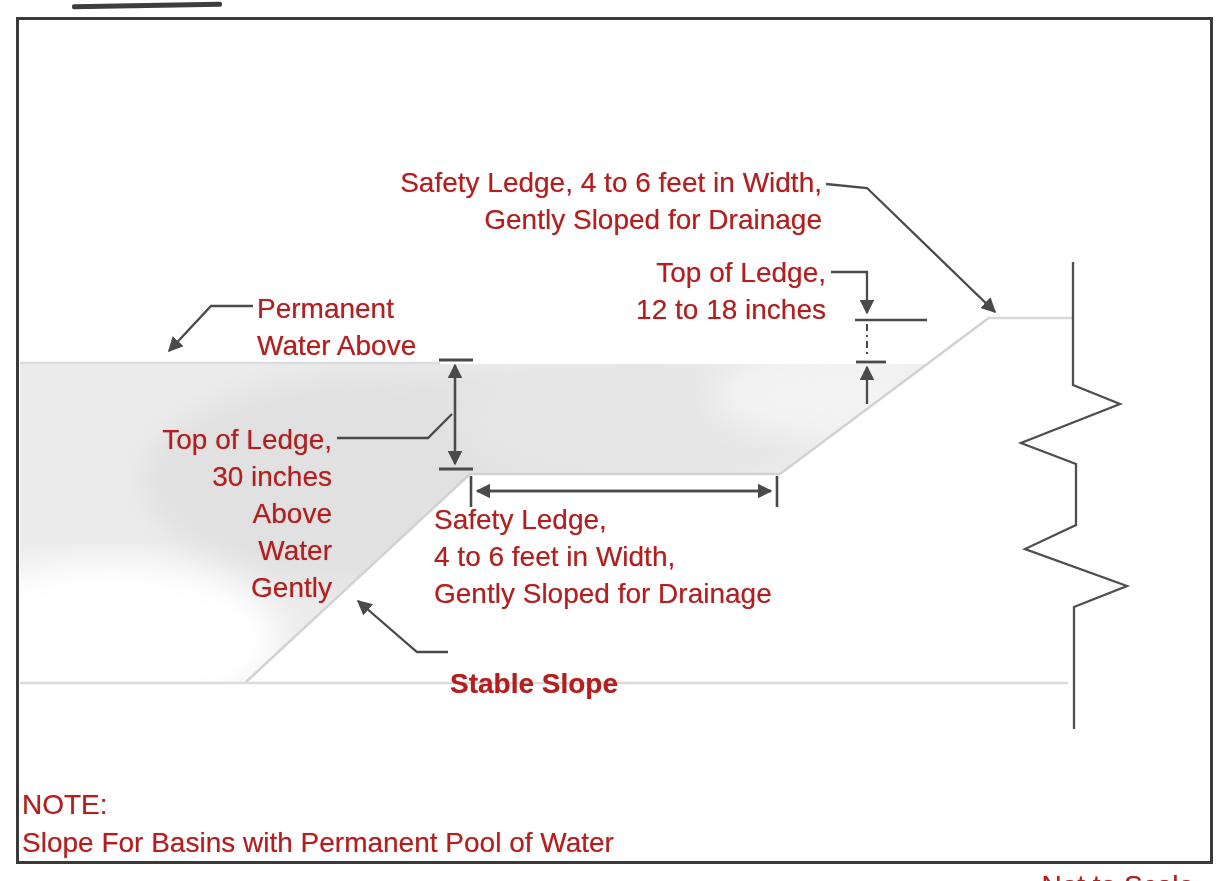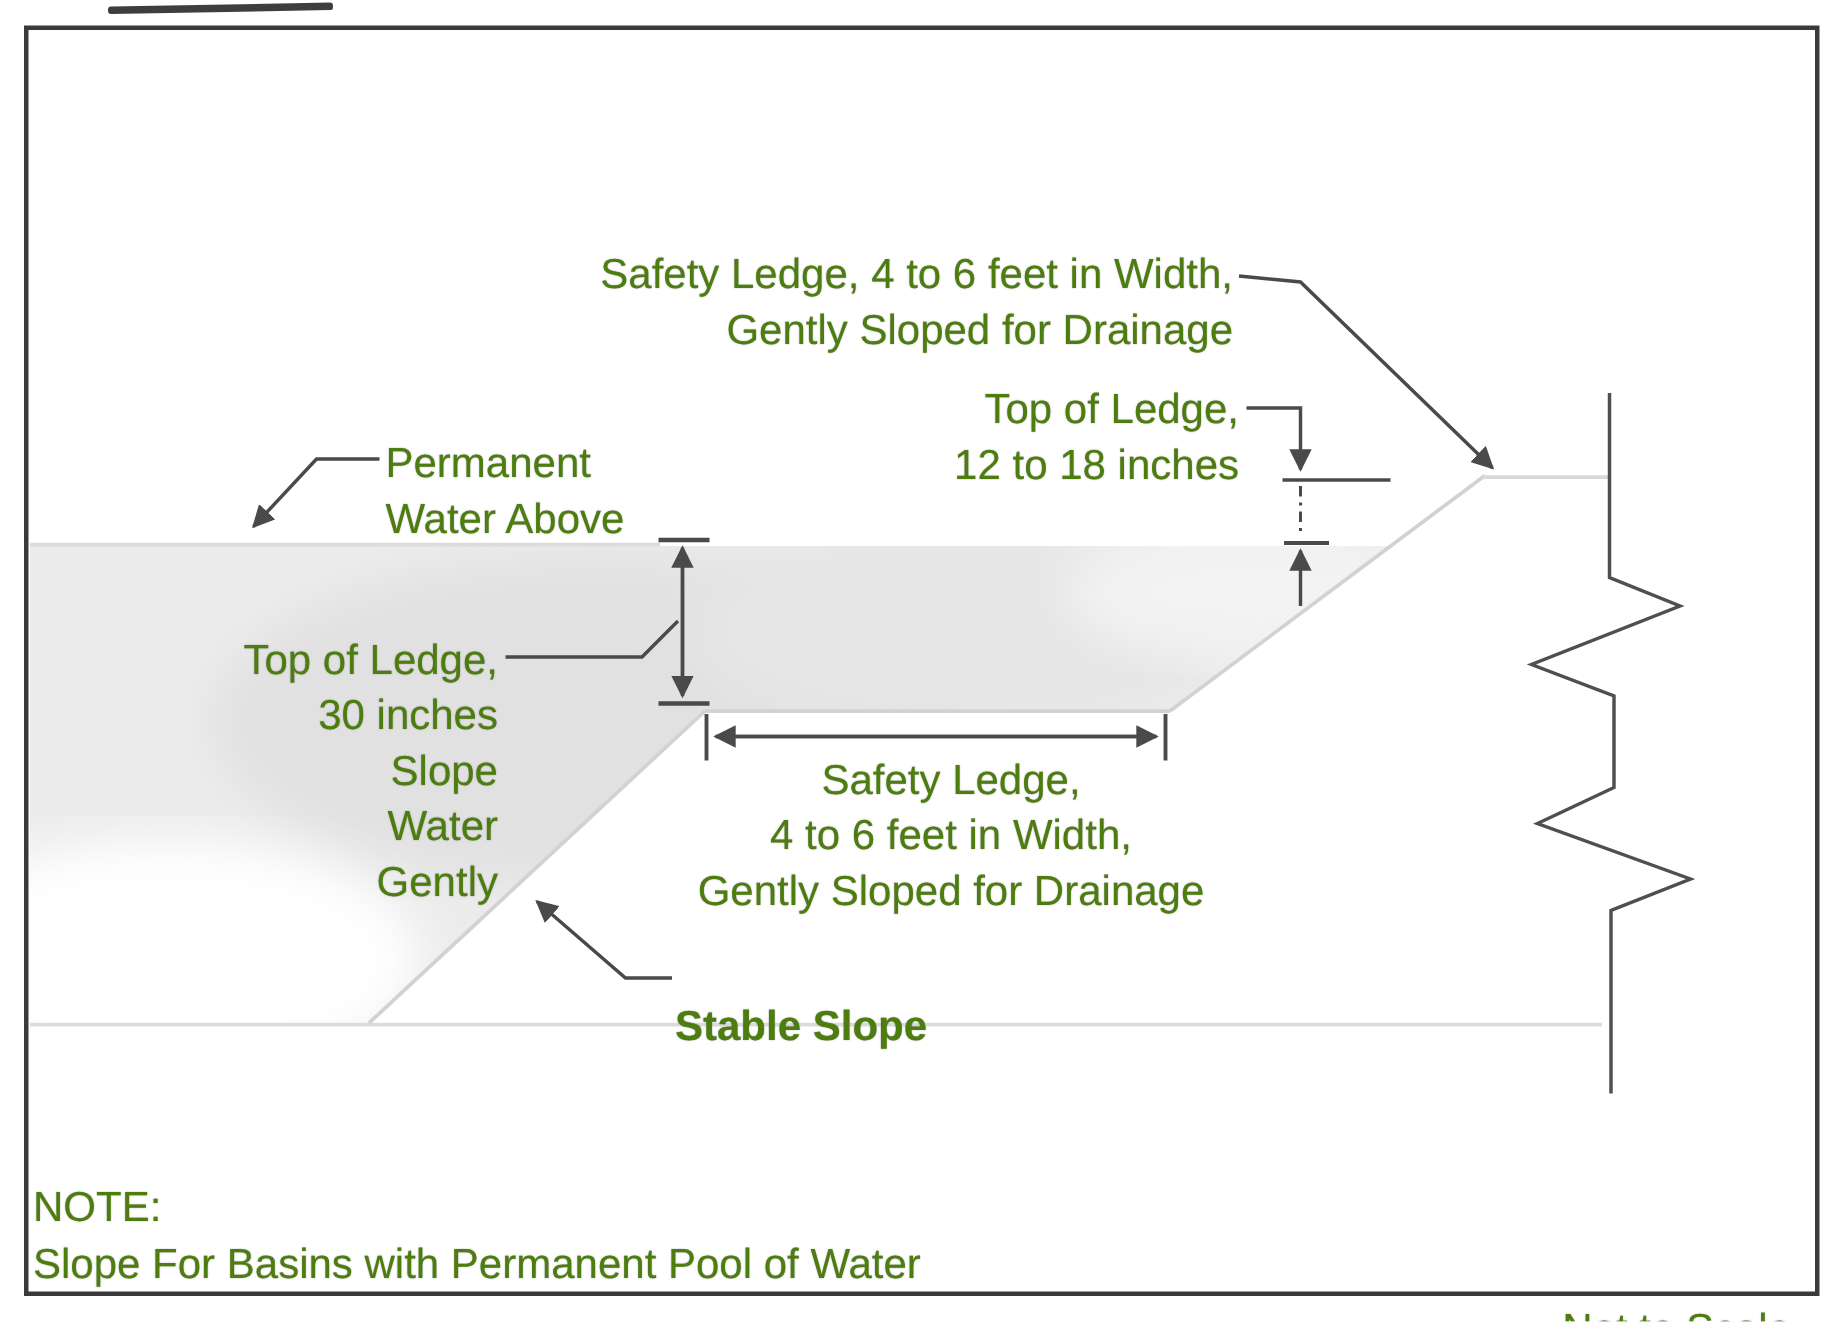--- a/index.html
+++ b/index.html
@@ -10,26 +10,26 @@
   .frame{
     position:absolute;left:16px;top:17px;width:1197px;height:847px;
     border:3px solid #3a3a3a;box-sizing:border-box;
   }
   .scan-smudge{
     position:absolute;left:72px;top:3px;width:150px;height:5px;background:#1c1c1c;
     transform:rotate(-1deg);border-radius:2px;opacity:.85;
   }
   svg.diagram{position:absolute;left:0;top:0;pointer-events:none;}
   .lbl{
-    position:absolute;font-size:28px;line-height:37px;color:#4d7c0f;
+    position:absolute;font-size:28px;line-height:37px;color:#b91c1c;
     white-space:nowrap;text-shadow:0 0 1px rgba(70,70,70,.55);
   }
   .lbl .ln{display:block;}
   .ta-r{text-align:right;}
-  .ta-c{text-align:center;}
+  .ta-c{text-align:left;}
   .note{line-height:38px;}
 </style>
 </head>
 <body>
 
 <div id="page">
 
   <div class="scan-smudge"></div>
   <div class="frame"></div>
 
@@ -110,21 +110,21 @@
   </div>
 
   <div class="lbl" style="left:257px;top:290px;">
     <span class="ln">Permanent</span>
     <span class="ln">Water Above</span>
   </div>
 
   <div class="lbl ta-r" style="right:896px;top:421px;">
     <span class="ln">Top of Ledge,</span>
     <span class="ln">30 inches</span>
-    <span class="ln">Slope</span>
+    <span class="ln">Above</span>
     <span class="ln">Water</span>
     <span class="ln">Gently</span>
   </div>
 
   <div class="lbl ta-c" style="left:434px;top:501px;width:400px;">
     <span class="ln">Safety Ledge,</span>
     <span class="ln">4 to 6 feet in Width,</span>
     <span class="ln">Gently Sloped for Drainage</span>
   </div>
 

